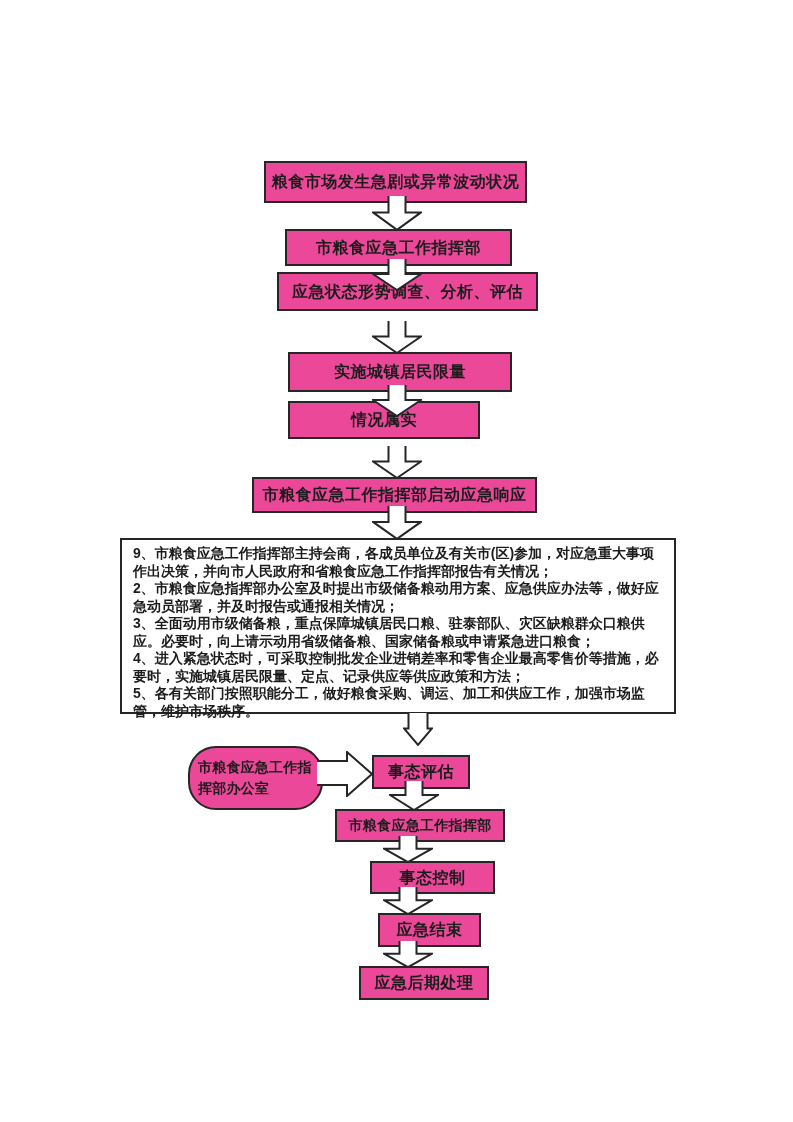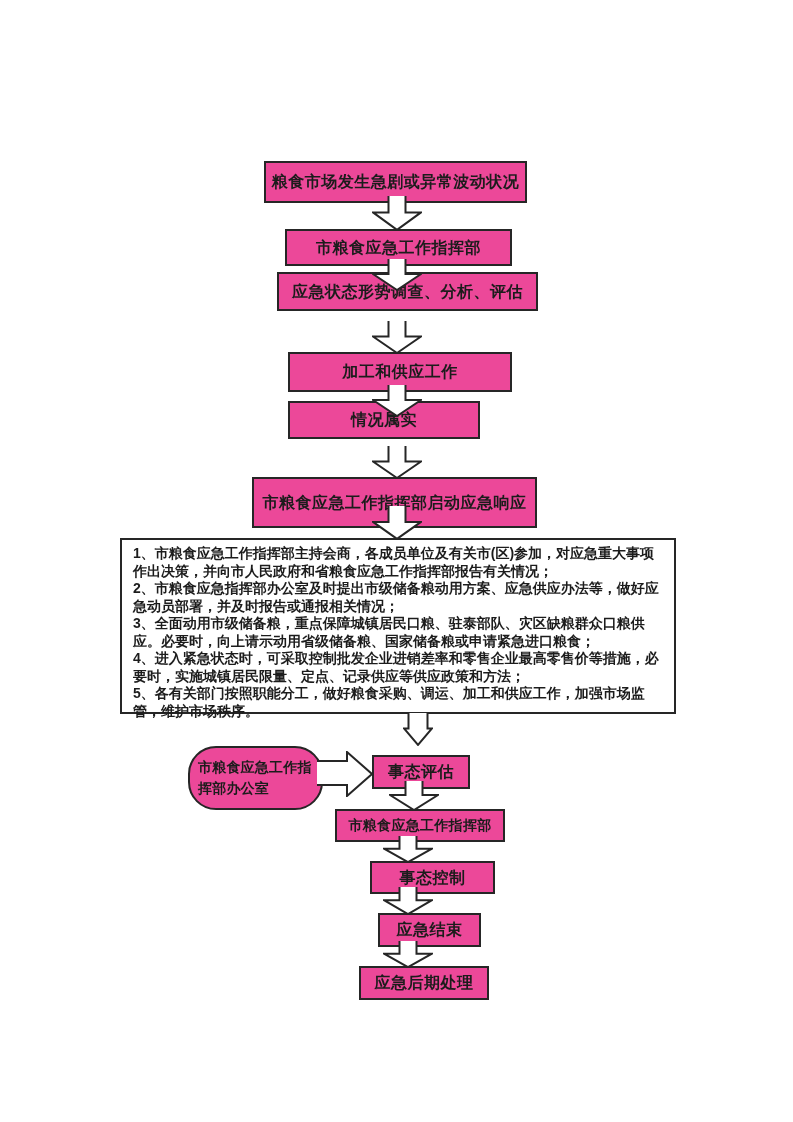--- a/index.html
+++ b/index.html
@@ -62,28 +62,28 @@
 <body>
 
 <div class="page">
 
   <div class="fbox" style="left:264px;top:161px;width:263px;height:42px;">粮食市场发生急剧或异常波动状况</div>
 
   <div class="fbox" style="left:285px;top:229px;width:227px;height:37px;">市粮食应急工作指挥部</div>
 
   <div class="fbox" style="left:277px;top:272px;width:261px;height:39px;">应急状态形势调查、分析、评估</div>
 
-  <div class="fbox" style="left:288px;top:352px;width:224px;height:40px;">加工和供应工作</div>
+  <div class="fbox" style="left:288px;top:352px;width:224px;height:40px;">实施城镇居民限量</div>
 
   <div class="fbox" style="left:288px;top:401px;width:192px;height:38px;">情况属实</div>
 
-  <div class="fbox" style="left:252px;top:477px;width:285px;height:51px;">市粮食应急工作指挥部启动应急响应</div>
+  <div class="fbox" style="left:252px;top:477px;width:285px;height:36px;">市粮食应急工作指挥部启动应急响应</div>
 
   <div class="bigbox" style="left:120px;top:538px;width:556px;height:176px;">
-    <div class="measure">1、市粮食应急工作指挥部主持会商，各成员单位及有关市(区)参加，对应急重大事项作出决策，并向市人民政府和省粮食应急工作指挥部报告有关情况；</div>
+    <div class="measure">9、市粮食应急工作指挥部主持会商，各成员单位及有关市(区)参加，对应急重大事项作出决策，并向市人民政府和省粮食应急工作指挥部报告有关情况；</div>
     <div class="measure">2、市粮食应急指挥部办公室及时提出市级储备粮动用方案、应急供应办法等，做好应急动员部署，并及时报告或通报相关情况；</div>
     <div class="measure">3、全面动用市级储备粮，重点保障城镇居民口粮、驻泰部队、灾区缺粮群众口粮供应。必要时，向上请示动用省级储备粮、国家储备粮或申请紧急进口粮食；</div>
     <div class="measure">4、进入紧急状态时，可采取控制批发企业进销差率和零售企业最高零售价等措施，必要时，实施城镇居民限量、定点、记录供应等供应政策和方法；</div>
     <div class="measure">5、各有关部门按照职能分工，做好粮食采购、调运、加工和供应工作，加强市场监管，维护市场秩序。</div>
   </div>
 
   <div class="fbox office" style="left:188px;top:746px;width:135px;height:64px;border-radius:28px;">市粮食应急工作指挥部办公室</div>
 
   <div class="fbox" style="left:372px;top:755px;width:98px;height:34px;">事态评估</div>
 

